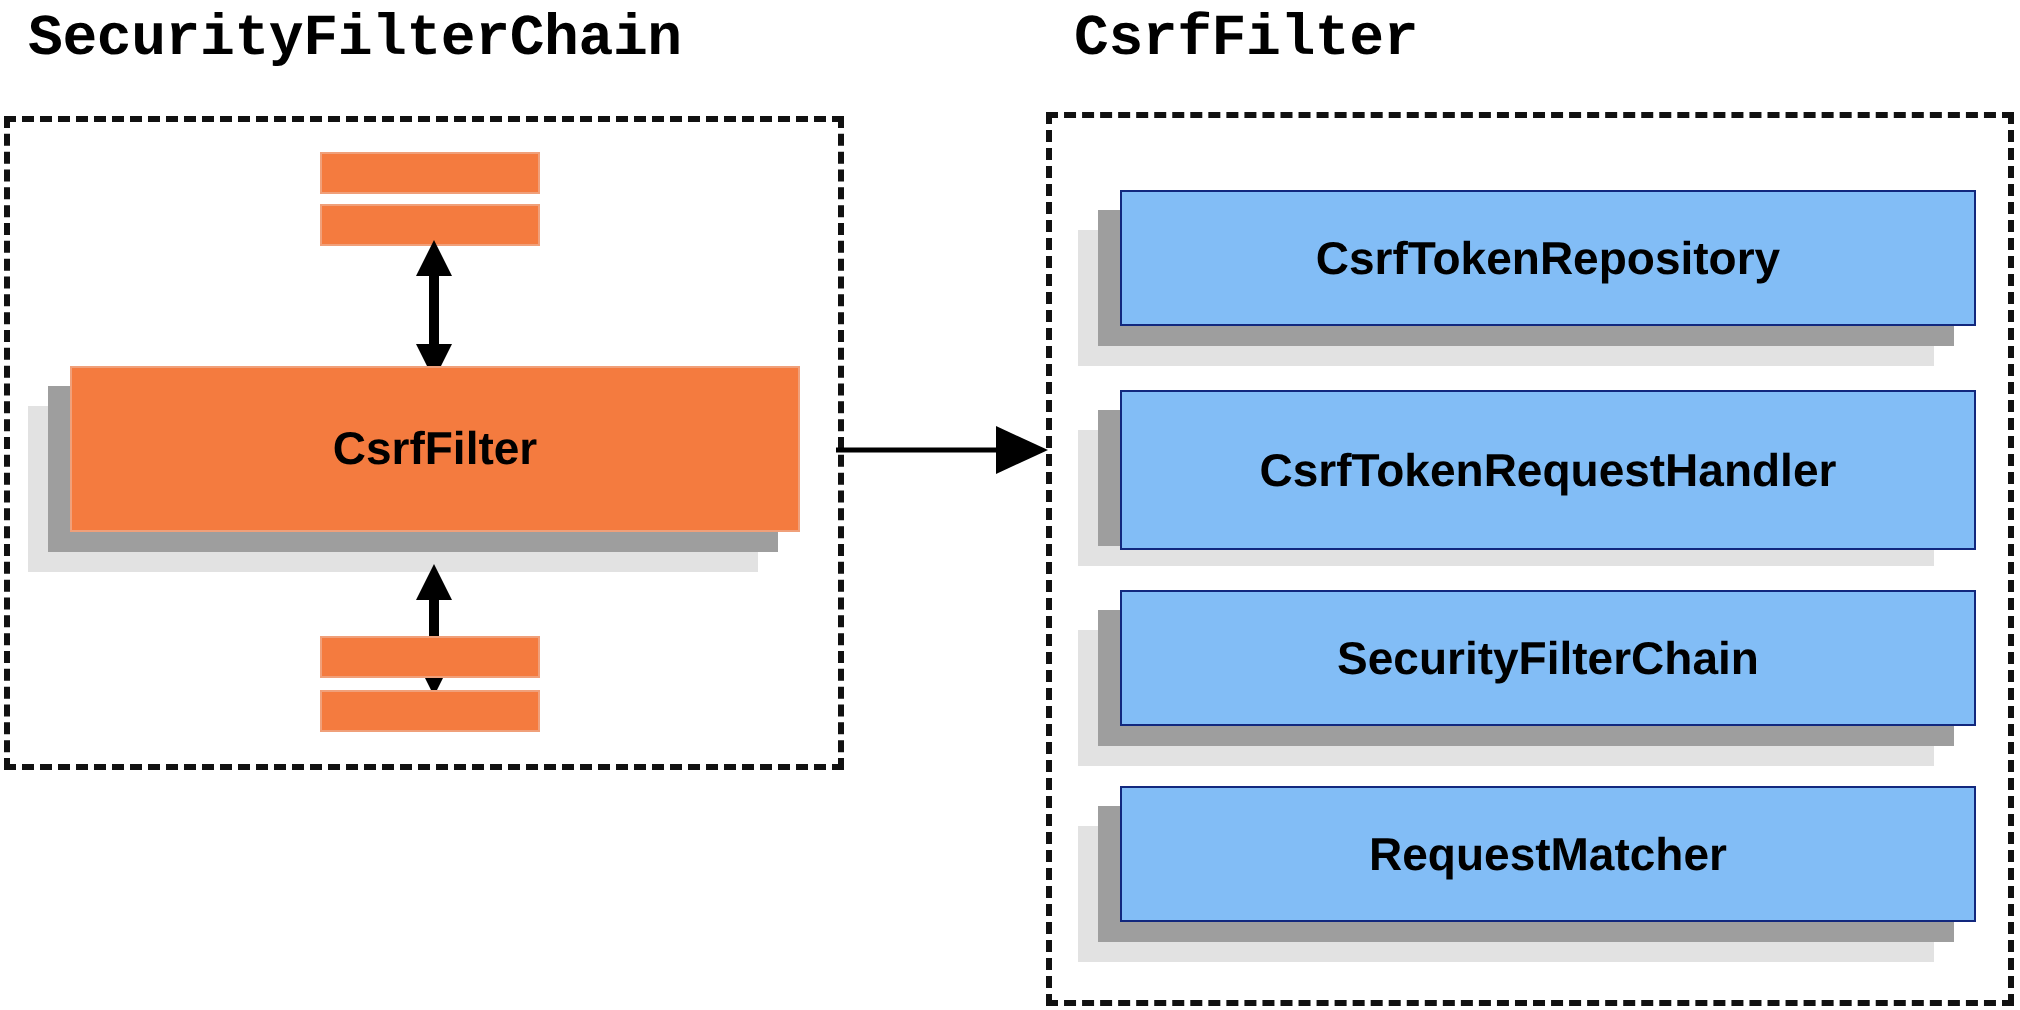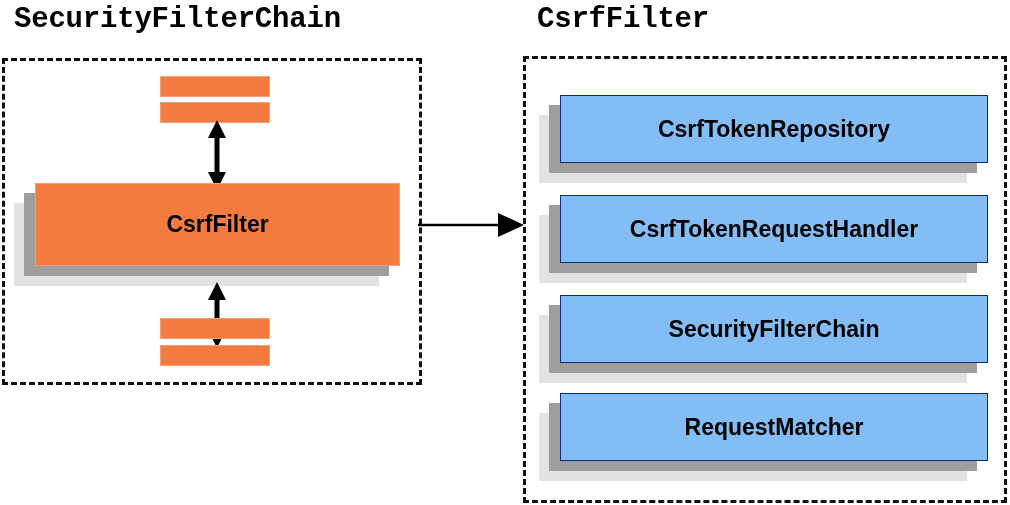--- a/index.html
+++ b/index.html
@@ -148,21 +148,21 @@
     <div class="layer shadow-back" style="left:0px; top:20px; width:428px; height:68px;"></div>
     <div class="layer shadow-mid" style="left:10px; top:10px; width:428px; height:68px;"></div>
     <div class="layer face" style="left:21px; top:0px; width:428px; height:68px;">
       <span class="face-label">CsrfTokenRepository</span>
     </div>
   </div>
 
   <div class="stack blue" style="left:539px; top:195px; width:449px; height:88px;">
     <div class="layer shadow-back" style="left:0px; top:20px; width:428px; height:68px;"></div>
     <div class="layer shadow-mid" style="left:10px; top:10px; width:428px; height:68px;"></div>
-    <div class="layer face" style="left:21px; top:0px; width:428px; height:68px;">
+    <div class="layer face" style="left:21px; top:0px; width:428px; height:80px;">
       <span class="face-label">CsrfTokenRequestHandler</span>
     </div>
   </div>
 
   <div class="stack blue" style="left:539px; top:295px; width:449px; height:88px;">
     <div class="layer shadow-back" style="left:0px; top:20px; width:428px; height:68px;"></div>
     <div class="layer shadow-mid" style="left:10px; top:10px; width:428px; height:68px;"></div>
     <div class="layer face" style="left:21px; top:0px; width:428px; height:68px;">
       <span class="face-label">SecurityFilterChain</span>
     </div>

